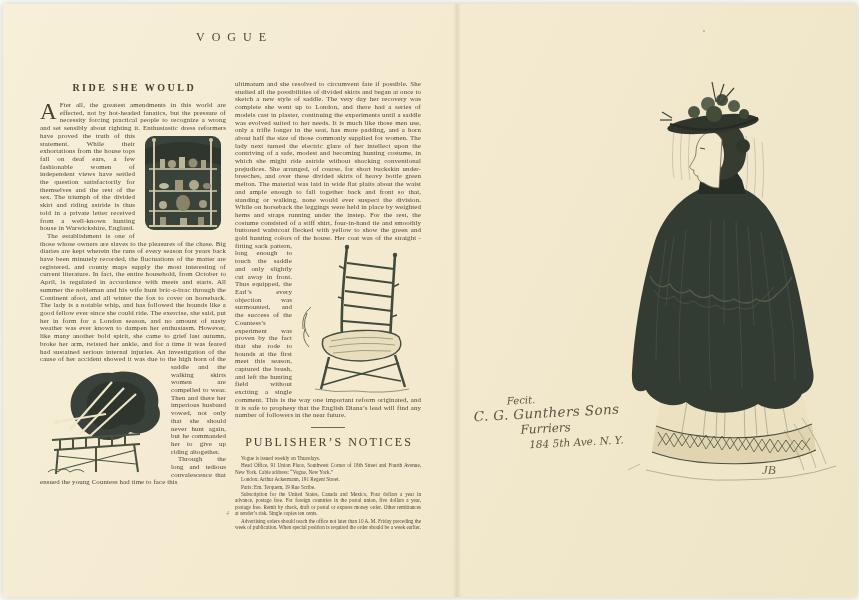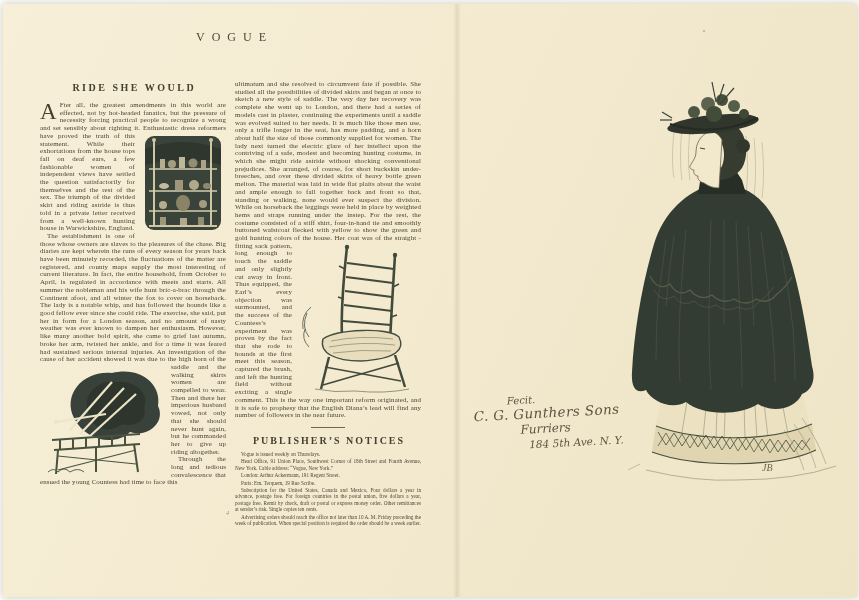--- a/index.html
+++ b/index.html
@@ -19,36 +19,36 @@
   .col{width:186px;overflow:hidden;}
   .article-title{margin:2px 0 8px;text-align:center;font-size:10px;font-weight:bold;
                  letter-spacing:2.5px;padding-left:2.5px;color:#45402f;}
   .body{font-size:6.9px;line-height:7.7px;text-align:justify;margin:0;letter-spacing:.1px;}
   .indent{text-indent:7px;}
   .dropcap{float:left;font-size:23px;line-height:19px;padding:1px 3px 0 0;color:#45402f;}
   .fl-r{float:right;margin:1px 0 2px 5px;}
   .fl-l{float:left;margin:1px 5px 2px 0;}
   .fl-r svg,.fl-l svg{display:block;}
   .divider{clear:both;width:34px;height:1px;background:#6e6752;margin:8px auto 7px;}
-  .notices-title{margin:0 0 5px;text-align:center;font-size:10px;font-weight:bold;
+  .notices-title{margin:0 0 5px;text-align:center;font-size:12px;font-weight:normal;
                  letter-spacing:2px;padding-left:2px;color:#45402f;}
   .notice{font-size:5.2px;line-height:6.4px;text-align:justify;margin:0 0 1px;text-indent:6px;color:#4e4739;}
   .page-mark{position:absolute;left:186px;top:480px;font-size:6px;font-style:italic;color:#9a9072;}
 
   
   .page-right{position:absolute;left:453px;top:0;width:403px;height:597px;}
   .woman{position:absolute;left:160px;top:76px;width:238px;height:446px;}
   .woman svg{display:block;}
   .handwriting{position:absolute;left:18px;top:388px;width:200px;transform:rotate(-3deg);
                color:#5b5440;font-style:italic;font-family:"DejaVu Serif", serif;}
   .hw1{margin-left:34px;font-size:10px;}
   .hw2{font-size:13.5px;letter-spacing:.4px;}
   .hw3{margin-left:46px;font-size:12px;margin-top:1px;}
   .hw4{margin-left:54px;font-size:10.5px;margin-top:2px;}
-  .monogram{position:absolute;left:306px;top:458px;font-size:10px;font-style:italic;color:#6b6450;}
+  .monogram{position:absolute;left:306px;top:458px;font-size:13px;font-style:italic;color:#6b6450;}
 </style>
 </head>
 <body>
 
 <div class="stage">
   <div class="paper">
     <div class="fold"></div>
     <div class="speck" style="left:700px;top:26px;"></div>
     <div class="speck" style="left:268px;top:224px;opacity:.3;"></div>
 

